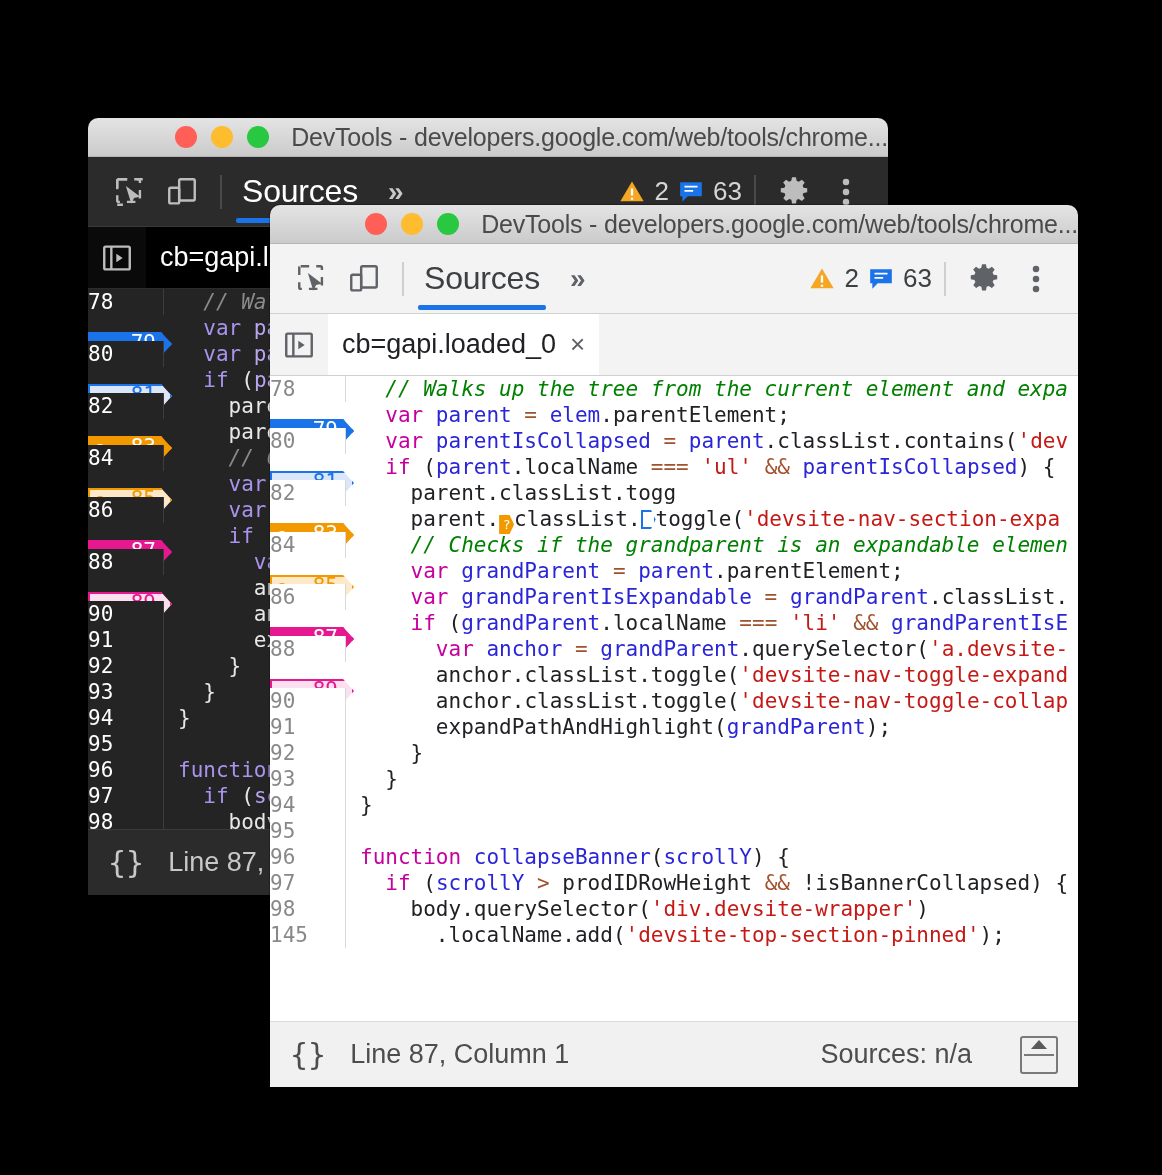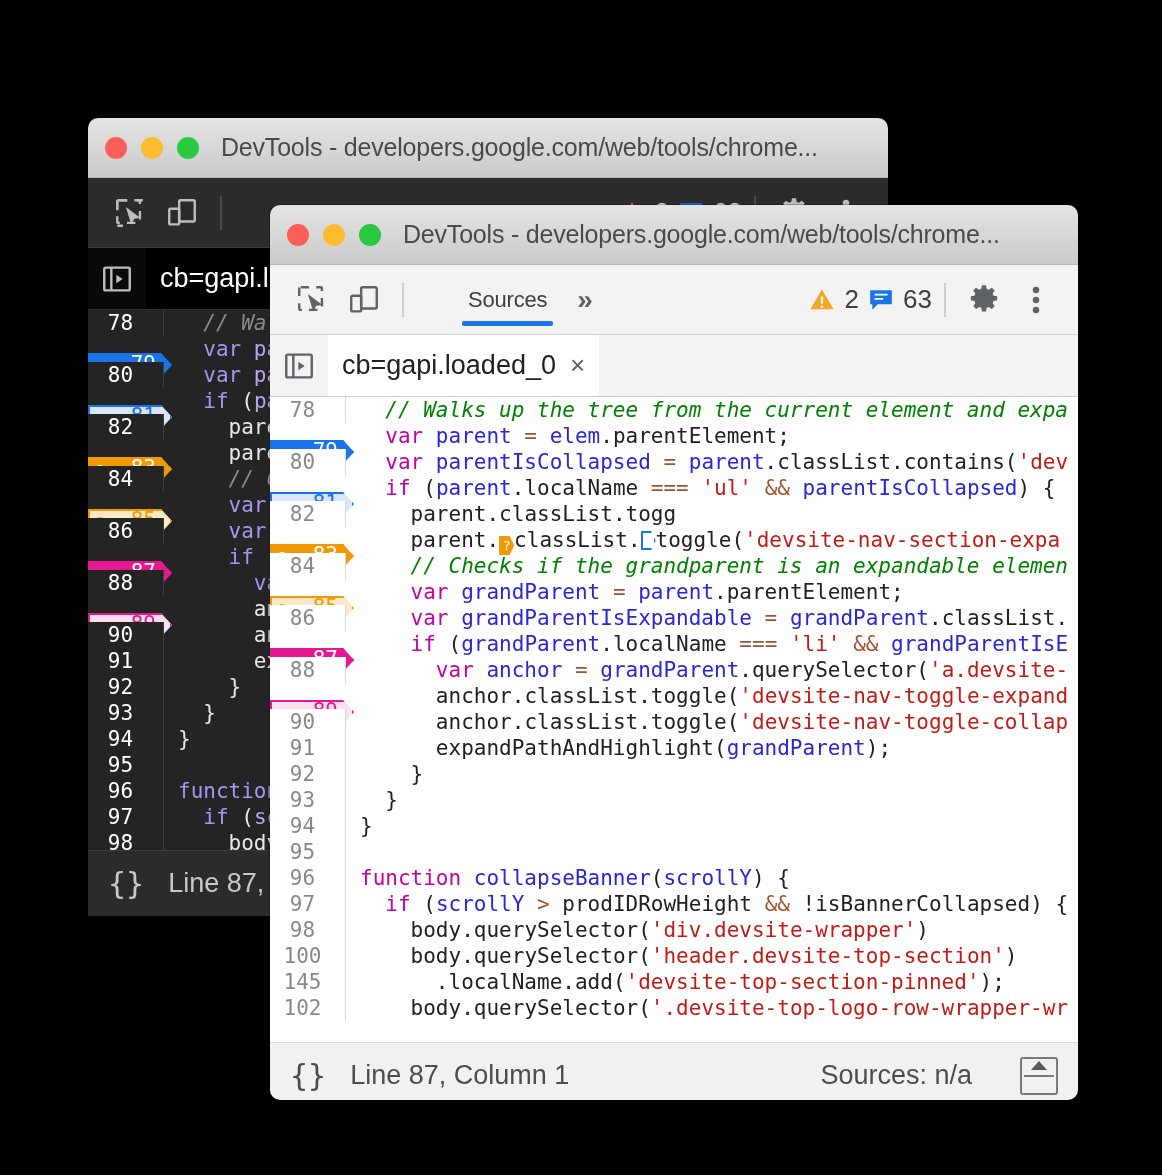--- a/index.html
+++ b/index.html
@@ -7,57 +7,57 @@
     width:1162px;height:1175px;
     background:#000;
     font-family:"Liberation Sans",sans-serif;
     overflow:hidden;
     position:relative;
   }
 
   
   .window{position:absolute;border-radius:10px;overflow:hidden;}
   .titlebar{
-    height:60px;display:flex;align-items:center;
+    height:39px;display:flex;align-items:center;
     background:linear-gradient(180deg,#e4e4e4 0%,#d6d6d6 55%,#cbcbcb 100%);
     border-bottom:1px solid #b4b4b4;
-    padding-left:17px;box-sizing:border-box;
+    padding-left:17px;box-sizing:border-box;justify-content:flex-end;
   }
   .lights{display:flex;align-items:center;gap:14px;}
   .light{width:22px;height:22px;border-radius:50%;}
   .l-red{background:#ff5f57;}
   .l-yel{background:#febc2e;}
   .l-grn{background:#28c840;}
   .wtitle{
     margin-left:22px;font-size:25px;color:#4a4a4a;
     font-family:"Liberation Sans",sans-serif;letter-spacing:-0.2px;
     white-space:nowrap;overflow:hidden;
   }
 
   
   .dtbar{display:flex;align-items:center;height:70px;box-sizing:border-box;padding:0 16px;}
   .icobtn{width:52px;height:52px;display:flex;align-items:center;justify-content:center;}
   .vsep{width:2px;height:34px;margin:0 12px;}
-  .tabname{font-size:22px;letter-spacing:-0.2px;padding:0 8px;position:relative;margin-left:44px;}
+  .tabname{font-size:32px;letter-spacing:-0.2px;padding:0 8px;position:relative;}
   .tabunderline{position:absolute;left:2px;right:2px;bottom:-13px;height:5px;background:#1a73e8;border-radius:2px;}
   .chev{font-size:28px;margin-left:22px;font-weight:bold;}
   .counts{display:flex;align-items:center;gap:9px;font-size:26px;}
   .spacer{flex:1;}
 
   
   .tabstrip{display:flex;align-items:center;height:62px;box-sizing:border-box;}
   .navbtn{width:58px;display:flex;align-items:center;justify-content:center;}
   .filetab{display:flex;align-items:center;gap:14px;font-size:27px;padding:0 14px;height:100%;}
   .closex{font-size:26px;}
 
   
   .codearea{position:relative;overflow:hidden;}
   .coderow{display:flex;align-items:flex-start;height:26px;line-height:26px;}
   .gutter{
-    width:76px;flex:0 0 76px;text-align:center;
+    width:76px;flex:0 0 76px;text-align:left;
     font-family:"DejaVu Sans Mono","Liberation Mono",monospace;
     font-size:21px;position:relative;box-sizing:border-box;padding-right:10px;
   }
   .codetext{
     flex:1;white-space:pre;
     font-family:"DejaVu Sans Mono","Liberation Mono",monospace;
     font-size:21px;padding-left:14px;box-sizing:border-box;
   }
   
   .bp{
@@ -521,30 +521,22 @@
       </div>
       <div class="coderow">
         <div class="gutter">97</div>
         <div class="codetext"><span class="t-kw">  if </span><span class="t-pun">(</span><span class="t-var">scrollY </span><span class="t-op">&gt; </span><span class="t-pun">prodIDRowHeight </span><span class="t-op">&amp;&amp; </span><span class="t-pun">!isBannerCollapsed) {</span></div>
       </div>
       <div class="coderow">
         <div class="gutter">98</div>
         <div class="codetext"><span class="t-pun">    body</span><span class="t-pun">.</span><span class="t-pun">querySelector(</span><span class="t-str">'div.devsite-wrapper'</span><span class="t-pun">)</span></div>
       </div>
       <div class="coderow">
-        <div class="gutter">100</div>
-        <div class="codetext"><span class="t-pun">    body</span><span class="t-pun">.</span><span class="t-pun">querySelector(</span><span class="t-str">'header.devsite-top-section'</span><span class="t-pun">)</span></div>
-      </div>
-      <div class="coderow">
         <div class="gutter">145</div>
         <div class="codetext"><span class="t-pun">      .localName</span><span class="t-pun">.</span><span class="t-pun">add(</span><span class="t-str">'devsite-top-section-pinned'</span><span class="t-pun">);</span></div>
-      </div>
-      <div class="coderow">
-        <div class="gutter">102</div>
-        <div class="codetext"><span class="t-pun">    body</span><span class="t-pun">.</span><span class="t-pun">querySelector(</span><span class="t-str">'.devsite-top-logo-row-wrapper-wr</span></div>
       </div>
     </div>
 
   <div class="statusbar">
     <span class="braces">{}</span>
     <span>Line 87, Column 1</span>
     <span class="coverage">Sources: n/a</span>
     <span class="drawerbtn">
         <span class="tri"></span>
       </span>

